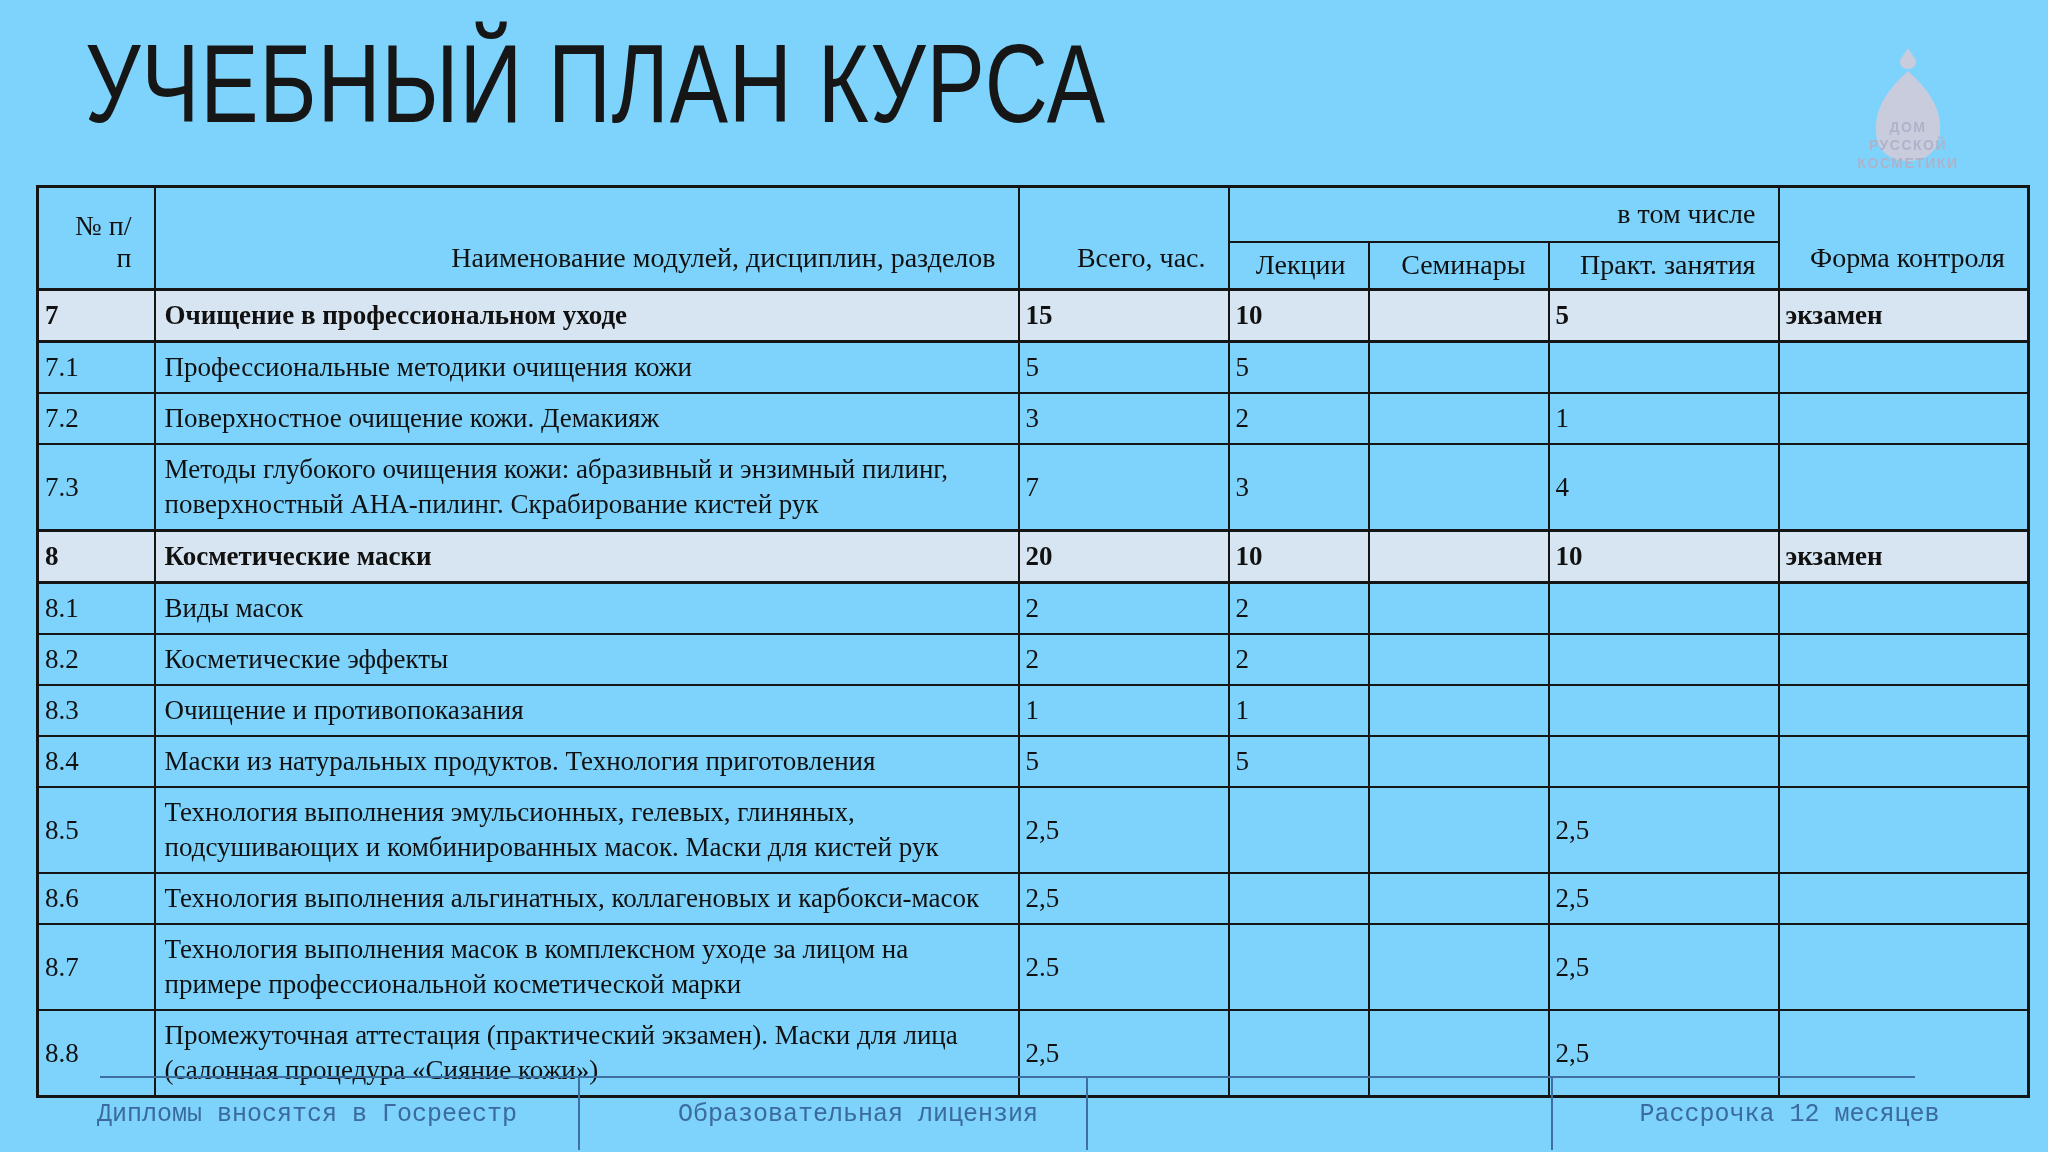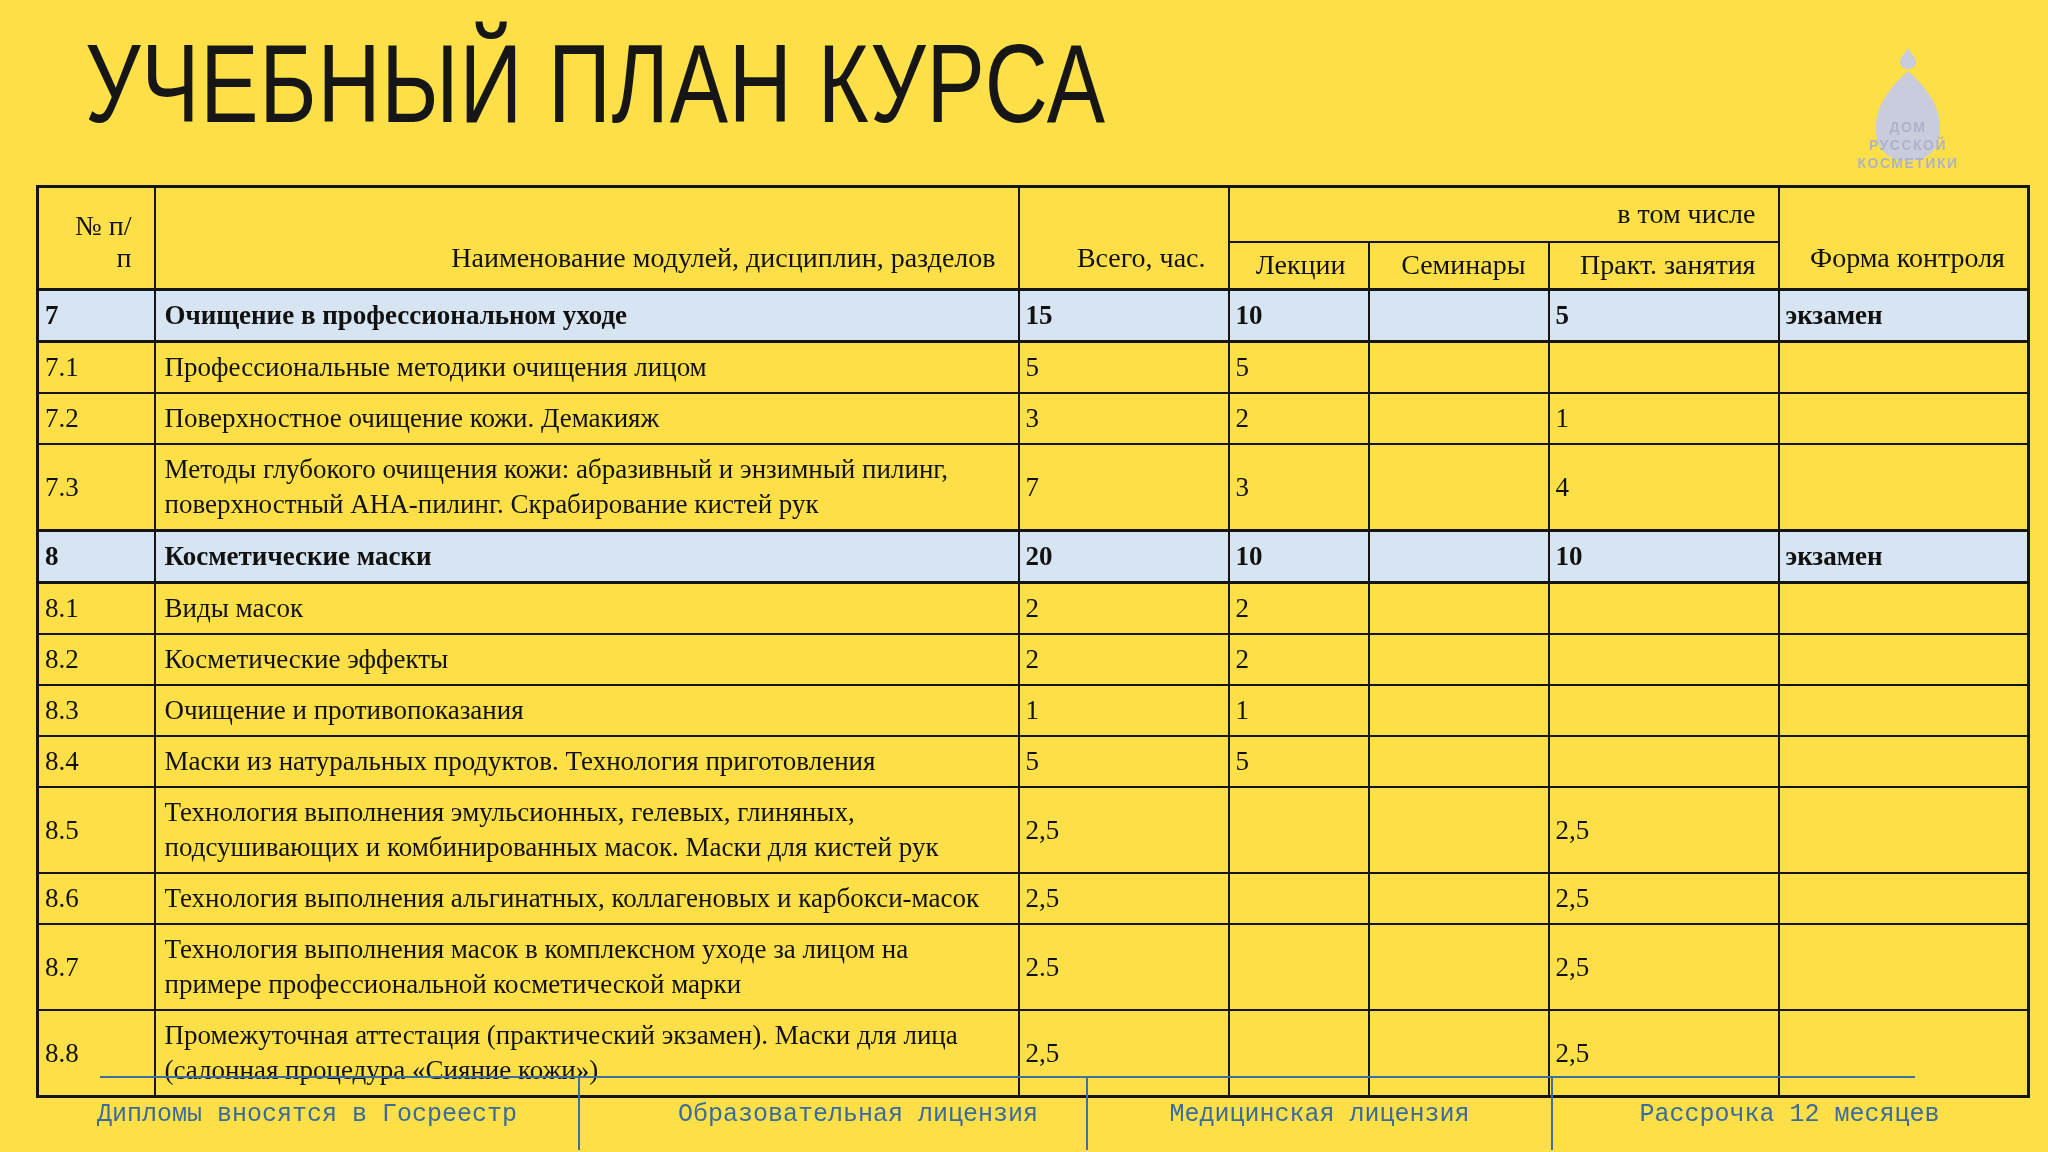--- a/index.html
+++ b/index.html
@@ -1,16 +1,16 @@
 <!DOCTYPE html>
 <html><head>
 <meta charset="utf-8">
 <style>
   html,body{margin:0;padding:0;background:#ffffff;}
-  .canvas{position:relative;width:2048px;height:1152px;background:#fde047;overflow:hidden;
+  .canvas{position:relative;width:2048px;height:1152px;background:#7dd3fc;overflow:hidden;
           font-family:"Liberation Serif",serif;color:#111;}
 
   
   .page-title{position:absolute;left:85px;top:28px;margin:0;
     font-family:"Liberation Sans",sans-serif;font-weight:400;font-size:112px;line-height:1.0;
     letter-spacing:1px;color:#161616;white-space:nowrap;
     transform:scaleX(0.78);transform-origin:left top;}
 
   
   .logo{position:absolute;left:1848px;top:44px;width:120px;height:150px;}
@@ -86,21 +86,21 @@
       <td class="c-num">7</td>
       <td class="c-name">Очищение в профессиональном уходе</td>
       <td class="c-val">15</td>
       <td class="c-val">10</td>
       <td class="c-val"></td>
       <td class="c-val">5</td>
       <td class="c-val">экзамен</td>
     </tr>
         <tr>
       <td class="c-num">7.1</td>
-      <td class="c-name">Профессиональные методики очищения лицом</td>
+      <td class="c-name">Профессиональные методики очищения кожи</td>
       <td class="c-val">5</td>
       <td class="c-val">5</td>
       <td class="c-val"></td>
       <td class="c-val"></td>
       <td class="c-val"></td>
     </tr>
         <tr>
       <td class="c-num">7.2</td>
       <td class="c-name">Поверхностное очищение кожи. Демакияж</td>
       <td class="c-val">3</td>
@@ -202,16 +202,15 @@
       </tbody>
   </table>
 
   <div class="hline"></div>
   <div class="vline vl-1"></div>
   <div class="vline vl-2"></div>
   <div class="vline vl-3"></div>
 
   <div class="flabel fl-0">Дипломы вносятся в Госреестр</div>
   <div class="flabel fl-1">Образовательная лицензия</div>
-  <div class="flabel fl-2">Медицинская лицензия</div>
   <div class="flabel fl-3">Рассрочка 12 месяцев</div>
 
 </div>
 
 </body></html>

